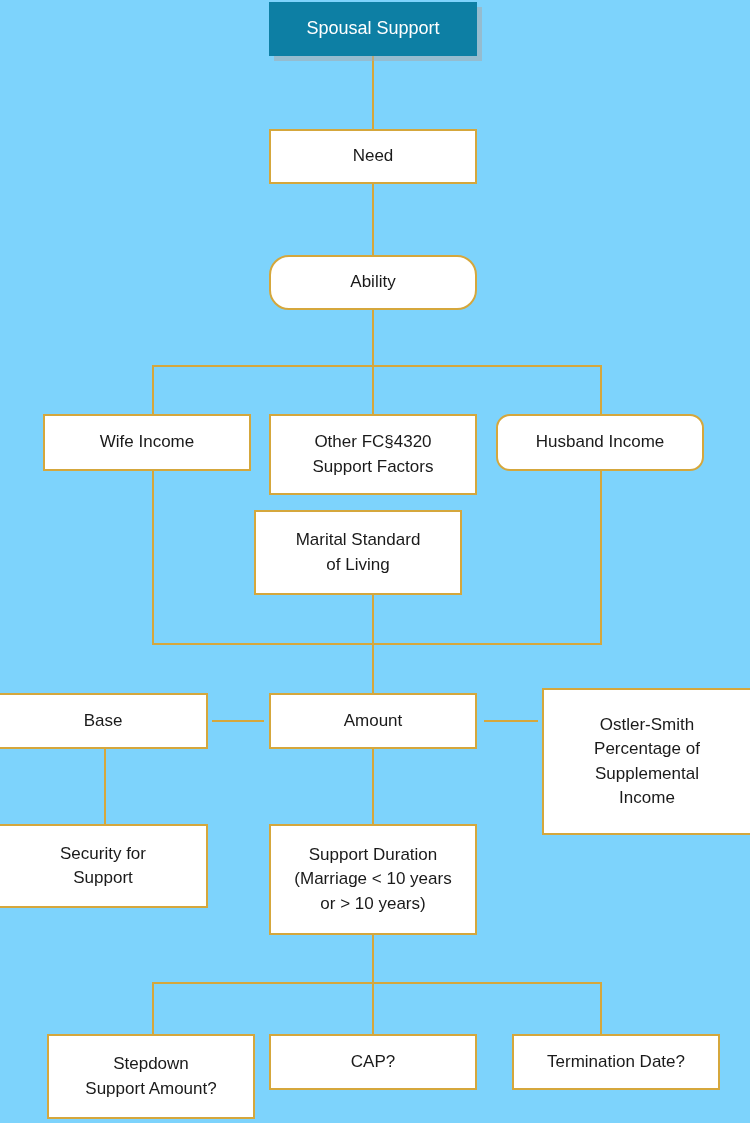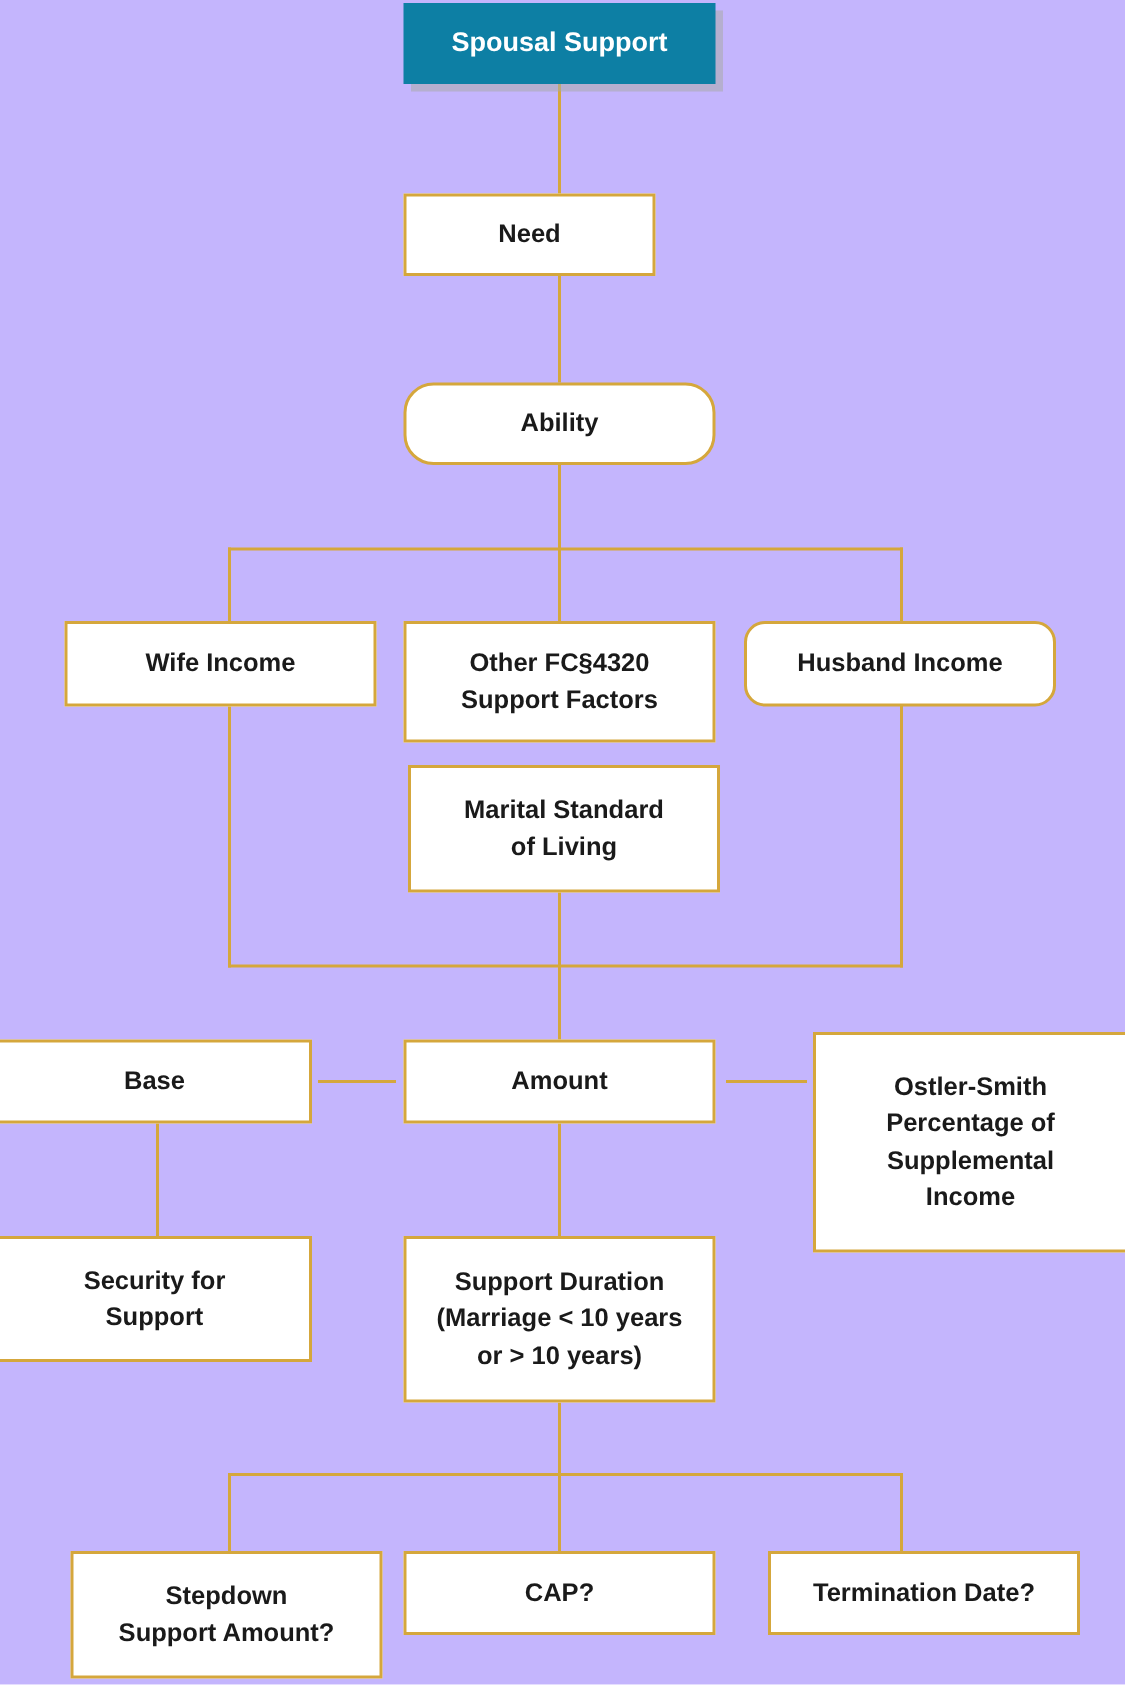--- a/index.html
+++ b/index.html
@@ -9,23 +9,22 @@
     background: #ffffff;
   }
   body {
     font-family: "Liberation Sans", sans-serif;
     -webkit-font-smoothing: antialiased;
   }
   #chart {
     position: relative;
     width: 750px;
     height: 1123px;
-    background: #c4b5fd;
+    background: #7dd3fc;
     overflow: hidden;
-    font-weight: bold;
   }
   
   .node {
     position: absolute;
     box-sizing: border-box;
     background: #ffffff;
     border: 2px solid #D5A73C;
     display: flex;
     align-items: center;
     justify-content: center;
@@ -91,42 +90,42 @@
   <div class="conn v" style="left:372px; top:935px; height:100px;"></div>
 
   <div class="conn h" style="left:152px; top:982px; width:450px;"></div>
   <div class="conn v" style="left:152px; top:982px; height:52px;"></div>
   <div class="conn v" style="left:600px; top:982px; height:52px;"></div>
 
   <div class="node title-node" style="left:269px; top:2px; width:208px; height:54px;">
     <span class="label">Spousal Support</span>
   </div>
 
-  <div class="node" style="left:269px; top:129px; width:168px; height:55px;">
+  <div class="node" style="left:269px; top:129px; width:208px; height:55px;">
     <span class="label">Need</span>
   </div>
 
   <div class="node" style="left:269px; top:255px; width:208px; height:55px;border-radius:20px;">
     <span class="label">Ability</span>
   </div>
 
   <div class="node" style="left:43px; top:414px; width:208px; height:57px;">
     <span class="label">Wife Income</span>
   </div>
 
   <div class="node" style="left:269px; top:414px; width:208px; height:81px;">
     <span class="label">Other FC§4320
 Support Factors</span>
   </div>
 
   <div class="node" style="left:496px; top:414px; width:208px; height:57px;border-radius:14px;">
     <span class="label">Husband Income</span>
   </div>
 
-  <div class="node" style="left:272px; top:510px; width:208px; height:85px;">
+  <div class="node" style="left:254px; top:510px; width:208px; height:85px;">
     <span class="label">Marital Standard
 of Living</span>
   </div>
 
   <div class="node" style="left:-2px; top:693px; width:210px; height:56px;">
     <span class="label">Base</span>
   </div>
 
   <div class="node" style="left:269px; top:693px; width:208px; height:56px;">
     <span class="label">Amount</span>

